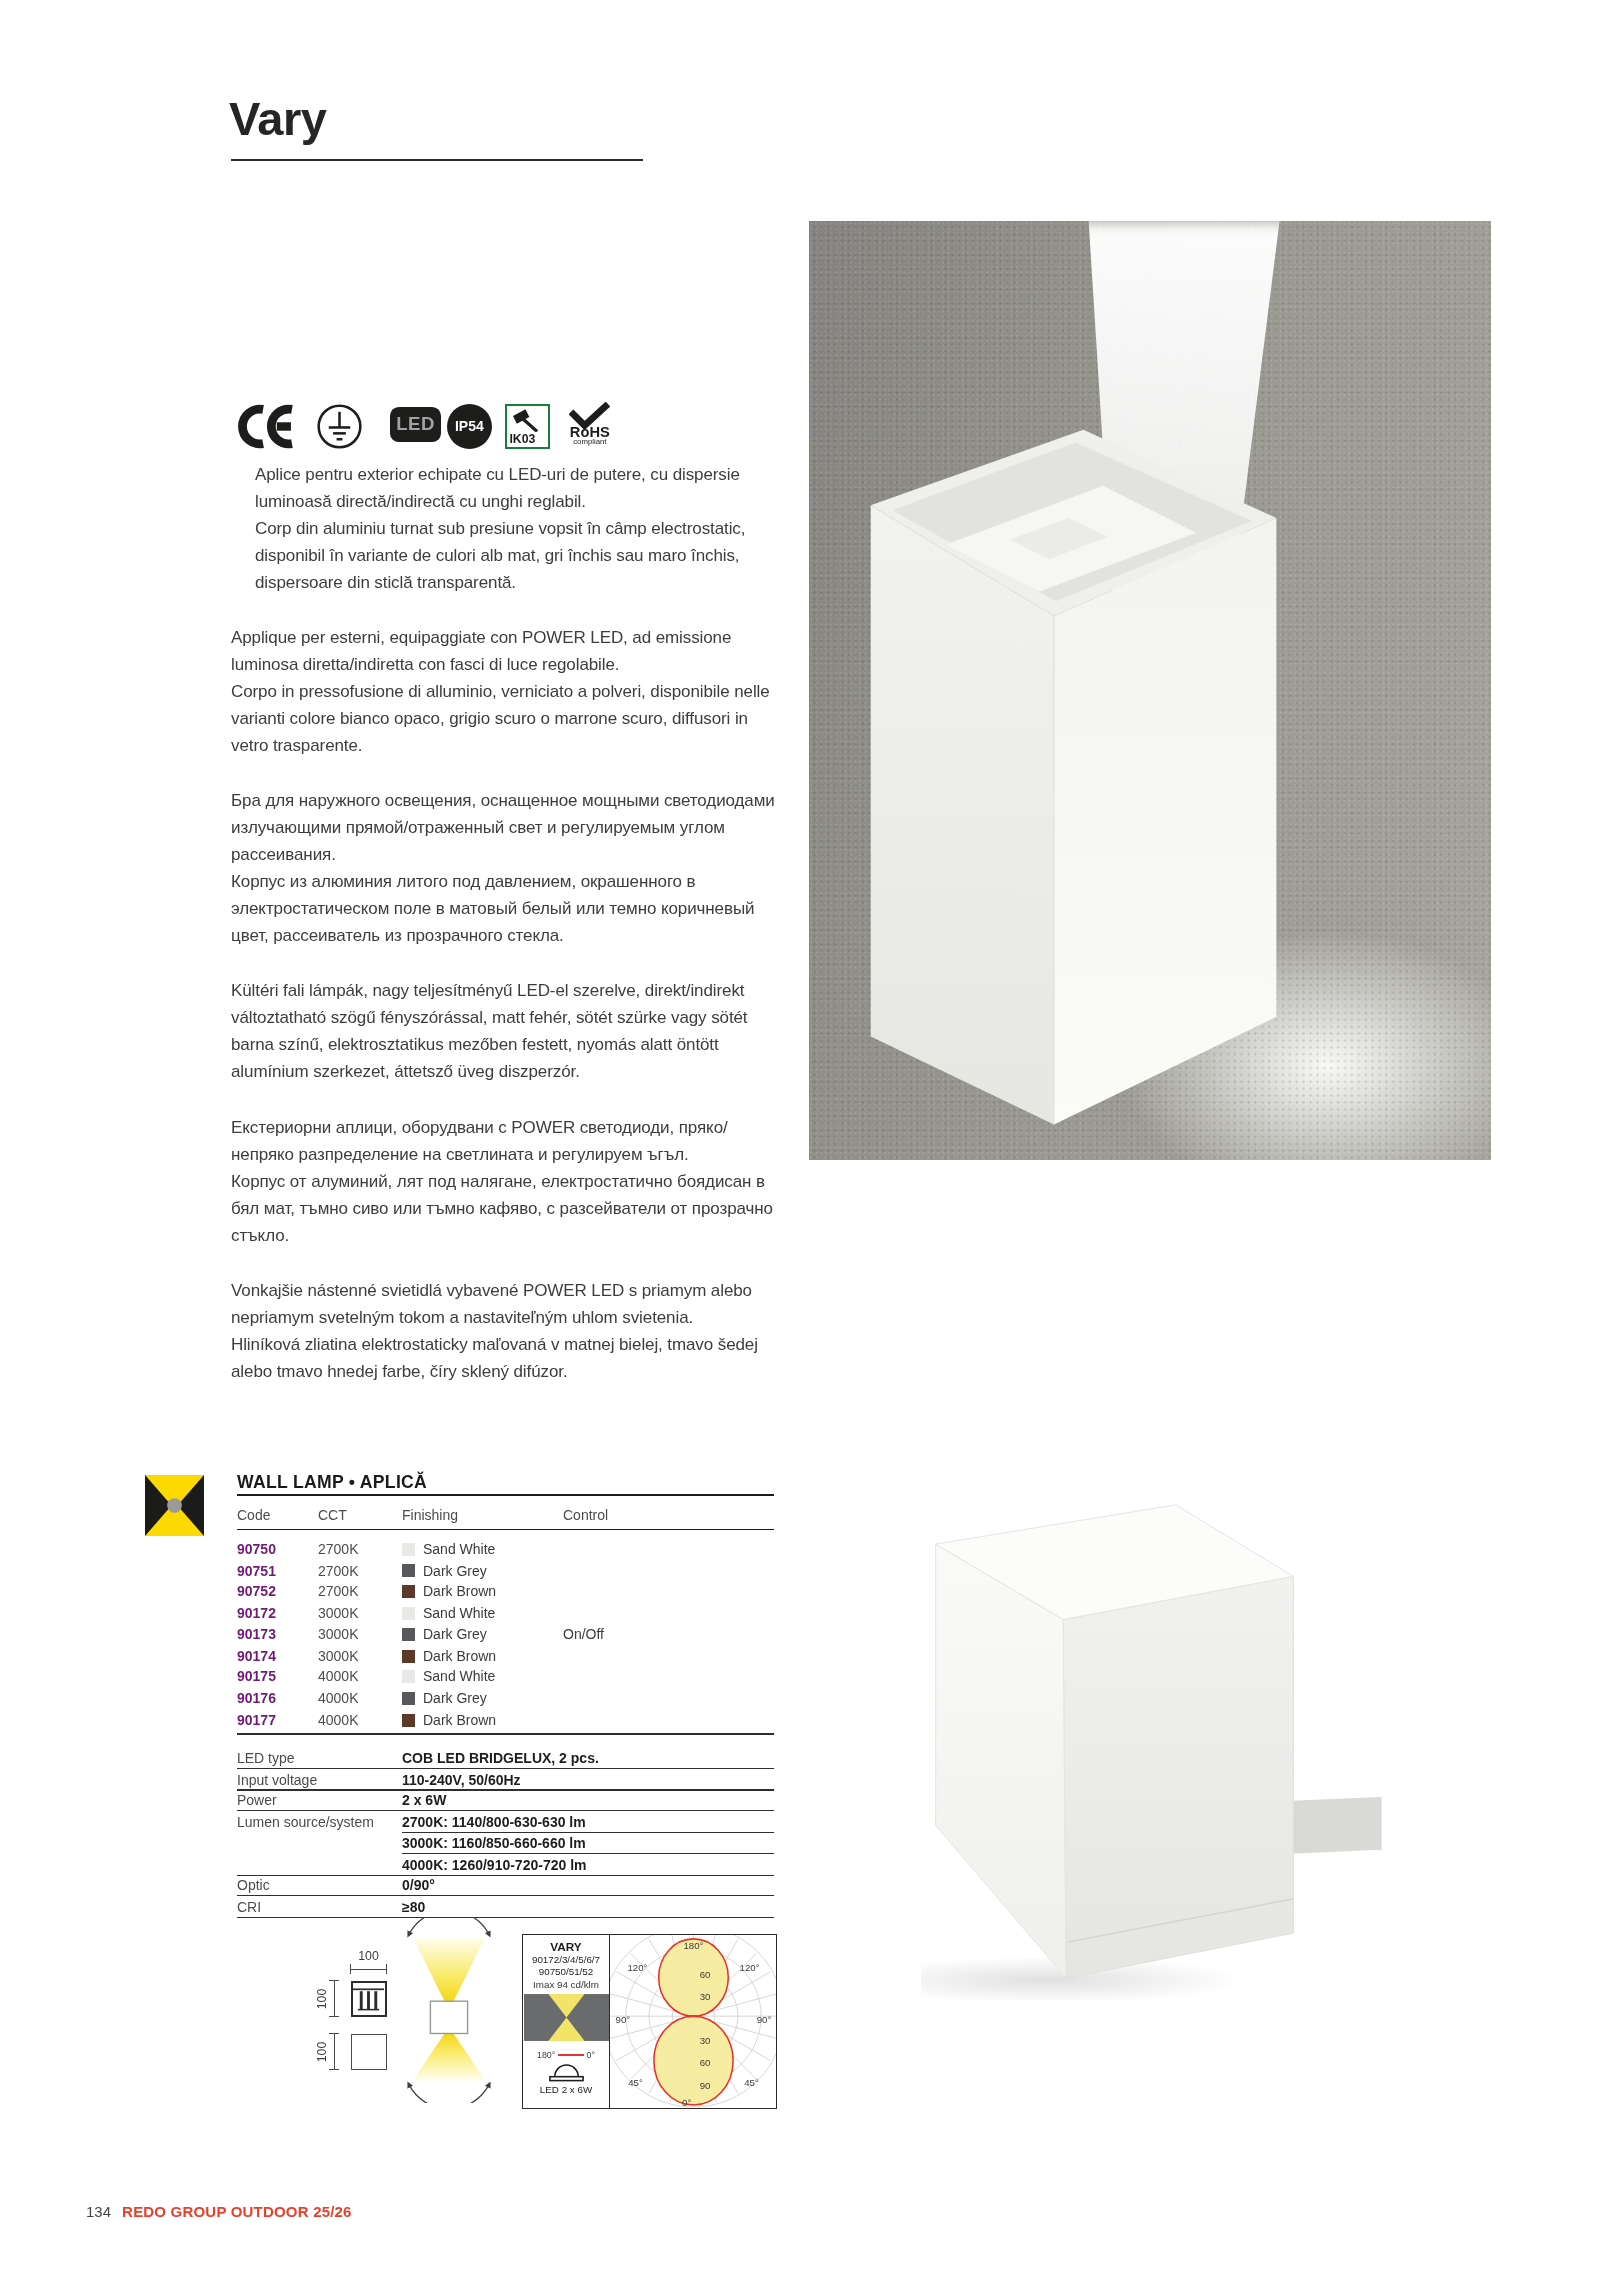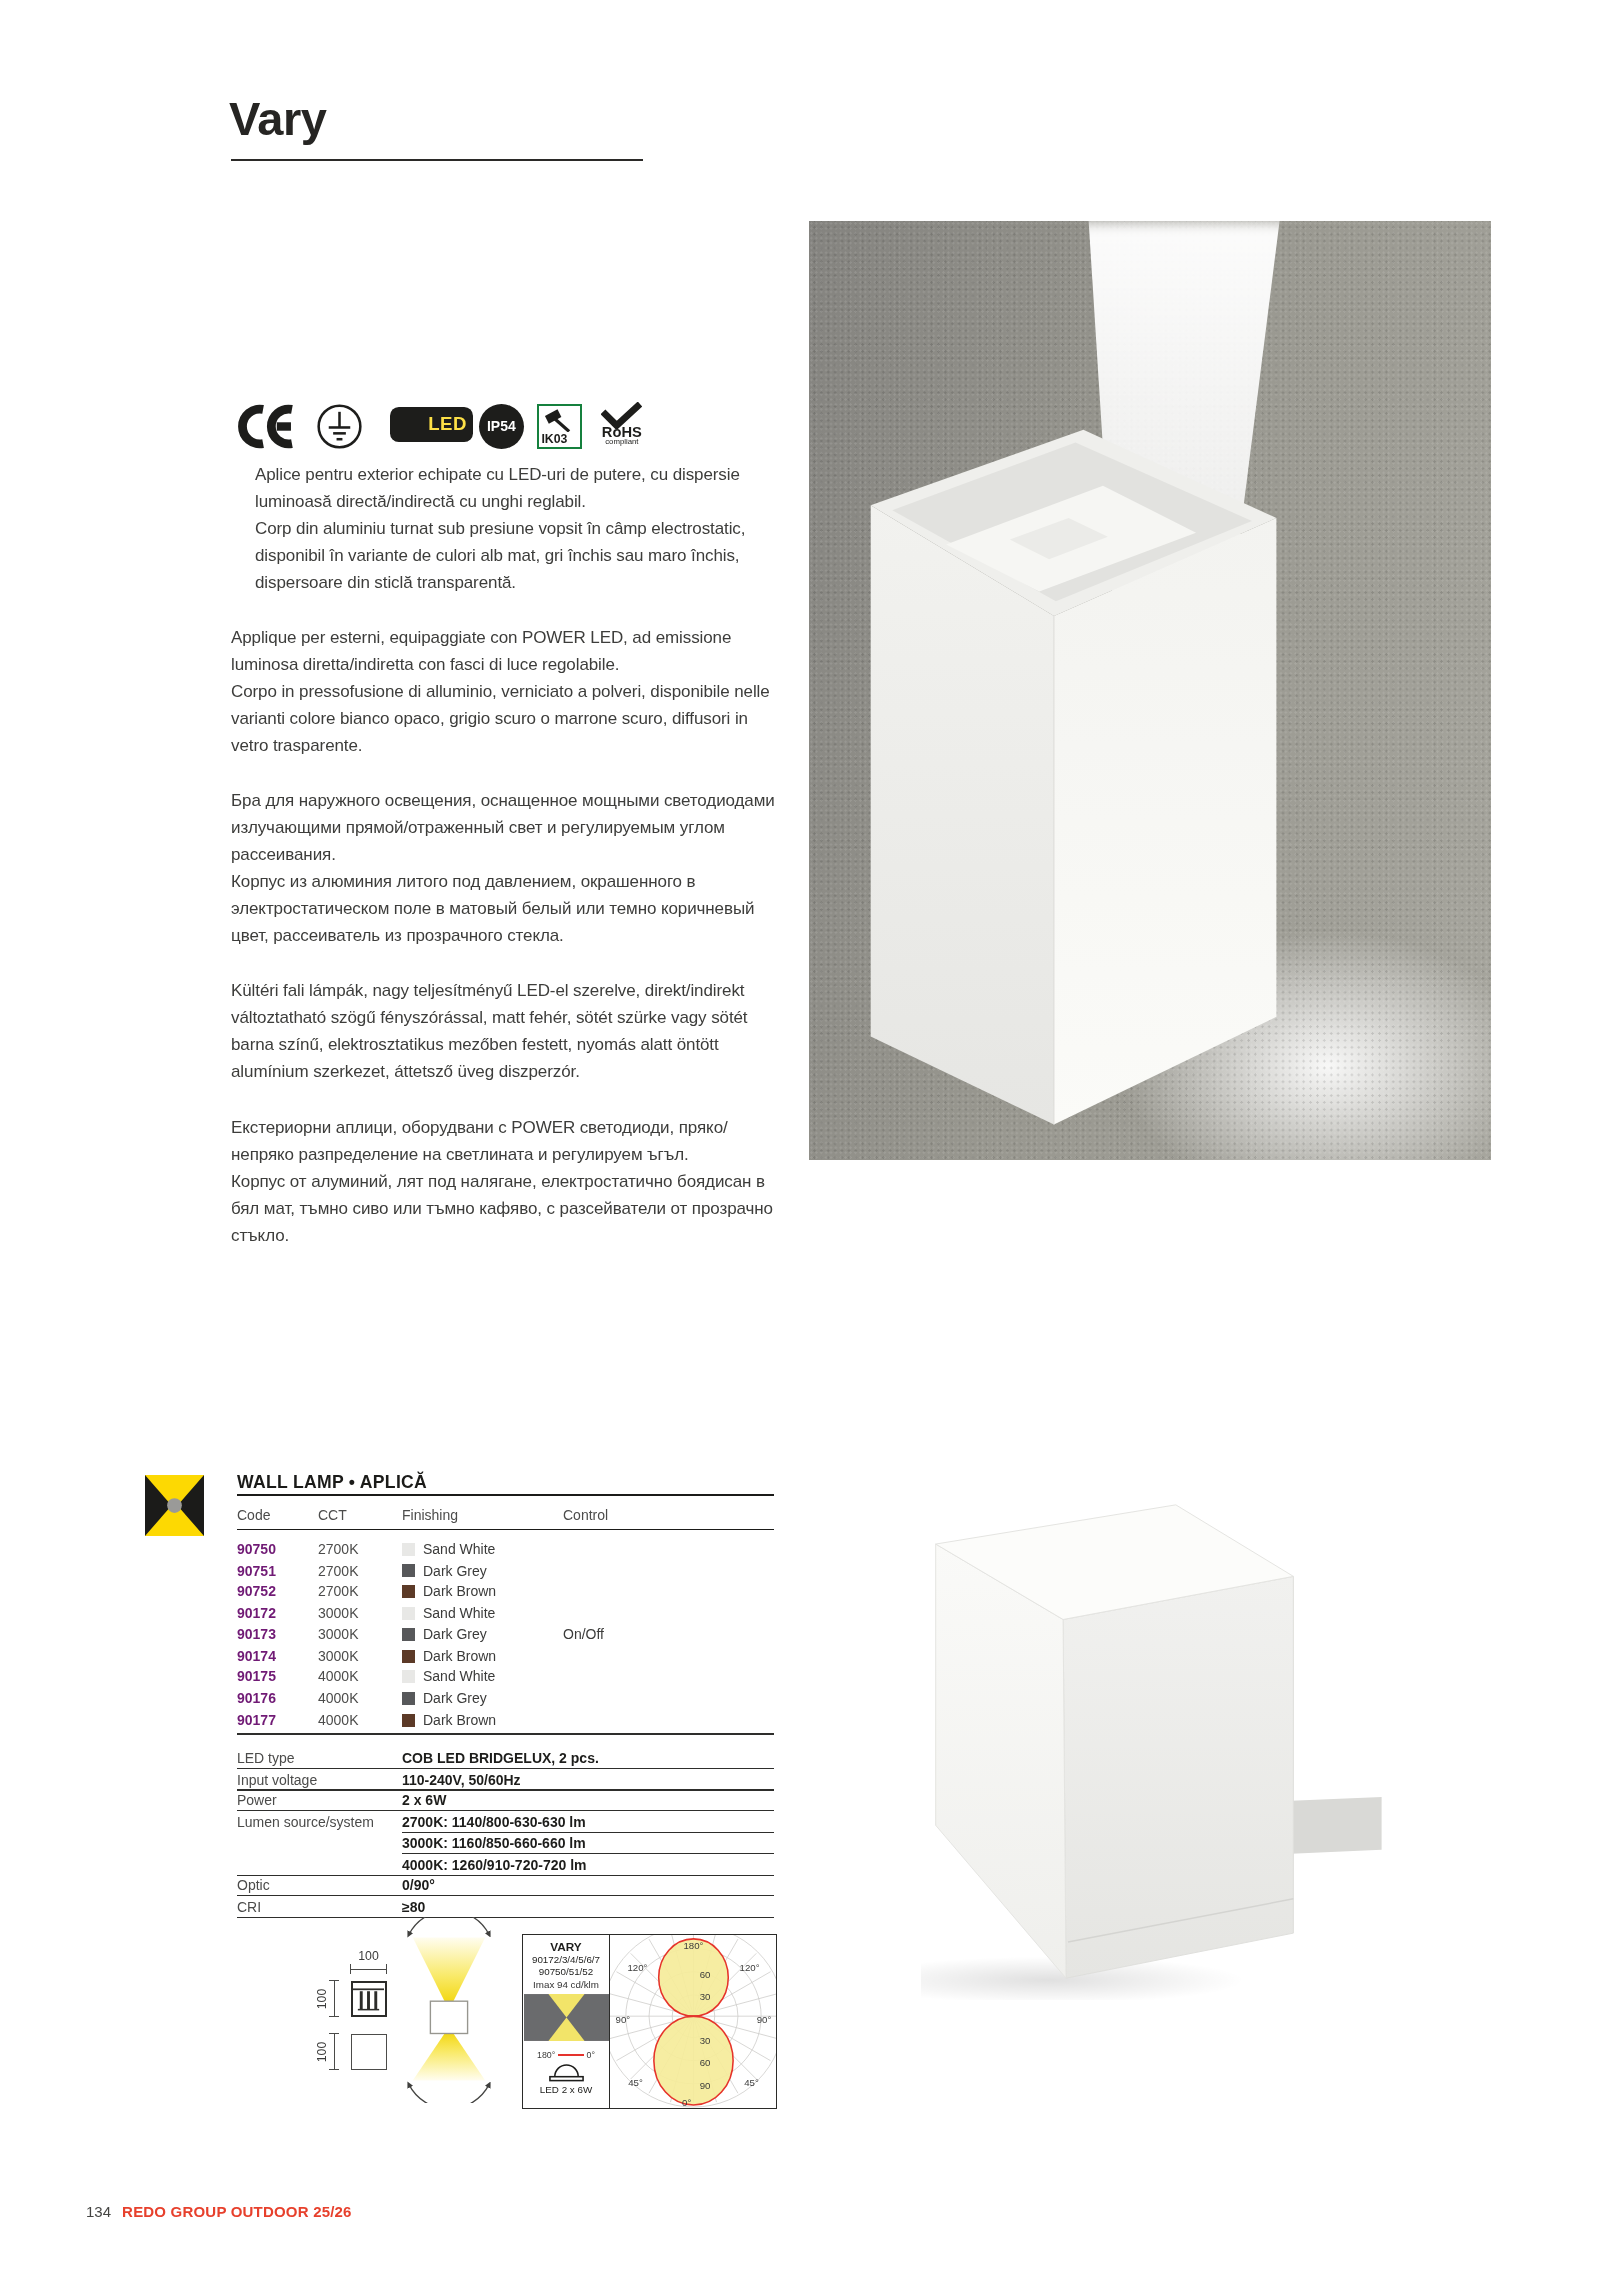--- a/index.html
+++ b/index.html
@@ -13,21 +13,21 @@
 
   
   .para{left:231px;width:545px;font-size:17px;line-height:27px;color:#3d3d3b;white-space:pre-line;letter-spacing:-0.1px;}
   .p-en{top:238px;} .p-ro{top:461px;margin-left:24px;} .p-it{top:624px;} .p-ru{top:787px;}
   .p-hu{top:977px;} .p-bg{top:1114px;} .p-sk{top:1277px;}
 
   
   .icons{left:238px;top:400px;display:flex;align-items:flex-start;}
   .icons svg{display:block;}
   .badge-led{width:51px;height:35px;margin:6.9px 5.9px 0 15.7px;background:#1d1d1b;border-radius:8.8px;
-             color:#fde047;font-weight:700;font-size:18.6px;display:flex;align-items:center;justify-content:center;letter-spacing:0.5px;padding-left:32px;}
+             color:#a3a3a3;font-weight:700;font-size:18.6px;display:flex;align-items:center;justify-content:center;letter-spacing:0.5px;}
   .badge-ip{width:45px;height:45px;margin:3.9px 12.7px 0 0;background:#1d1d1b;border-radius:50%;
             color:#fff;font-weight:700;font-size:14px;display:flex;align-items:center;justify-content:center;}
   .badge-ik{width:45px;height:45px;margin:3.9px 8.8px 0 0;border:2px solid #15803d;box-sizing:border-box;position:relative;}
   .badge-ik .ik-label{position:absolute;left:2.9px;bottom:1px;font-weight:700;font-size:12.3px;color:#1d1d1b;}
   .badge-rohs{width:63px;margin-top:2px;text-align:center;color:#1d1d1b;}
   .badge-rohs .rohs-word{font-weight:700;font-size:14.7px;line-height:12.7px;margin-top:-2.9px;}
   .badge-rohs .rohs-sub{font-size:7.8px;line-height:8.8px;}
   .ce-icon{margin:3.9px 21.6px 0 0;} .ground-icon{margin:3.9px 12.7px 0 0;}
 
   
@@ -106,20 +106,22 @@
 
   <div class="abs para p-ro">Aplice pentru exterior echipate cu LED-uri de putere, cu dispersie luminoasă directă/indirectă cu unghi reglabil.
 Corp din aluminiu turnat sub presiune vopsit în câmp electrostatic, disponibil în variante de culori alb mat, gri închis sau maro închis, dispersoare din sticlă transparentă.</div>
   <div class="abs para p-it">Applique per esterni, equipaggiate con POWER LED, ad emissione luminosa diretta/indiretta con fasci di luce regolabile.
 Corpo in pressofusione di alluminio, verniciato a polveri, disponibile nelle varianti colore bianco opaco, grigio scuro o marrone scuro, diffusori in vetro trasparente.</div>
   <div class="abs para p-ru">Бра для наружного освещения, оснащенное мощными светодиодами излучающими прямой/отраженный свет и регулируемым углом рассеивания.
 Корпус из алюминия литого под давлением, окрашенного в электростатическом поле в матовый белый или темно коричневый цвет, рассеиватель из прозрачного стекла.</div>
   <div class="abs para p-hu">Kültéri fali lámpák, nagy teljesítményű LED-el szerelve, direkt/indirekt változtatható szögű fényszórással, matt fehér, sötét szürke vagy sötét barna színű, elektrosztatikus mezőben festett, nyomás alatt öntött alumínium szerkezet, áttetsző üveg diszperzór.</div>
   <div class="abs para p-bg">Екстериорни аплици, оборудвани с POWER светодиоди, пряко/непряко разпределение на светлината и регулируем ъгъл.
 Корпус от алуминий, лят под налягане, електростатично боядисан в бял мат, тъмно сиво или тъмно кафяво, с разсейватели от прозрачно стъкло.</div>
+  <div class="abs para p-sk">Vonkajšie nástenné svietidlá vybavené POWER LED s priamym alebo nepriamym svetelným tokom a nastaviteľným uhlom svietenia.
+Hliníková zliatina elektrostaticky maľovaná v matnej bielej, tmavo šedej alebo tmavo hnedej farbe, číry sklený difúzor.</div>
 
   <div class="abs icons">
     <span class="ce-icon">
       <svg width="57" height="45" viewBox="0 0 58 46">
         <path d="M25.5 5.5 A 17.8 17.8 0 1 0 25.5 40.5" fill="none" stroke="#1d1d1b" stroke-width="9"></path>
         <path d="M55 5.5 A 17.8 17.8 0 1 0 55 40.5" fill="none" stroke="#1d1d1b" stroke-width="9"></path>
         <rect x="39.5" y="18.7" width="14.5" height="8.6" fill="#1d1d1b"></rect>
       </svg>
     </span>
     <span class="ground-icon">

